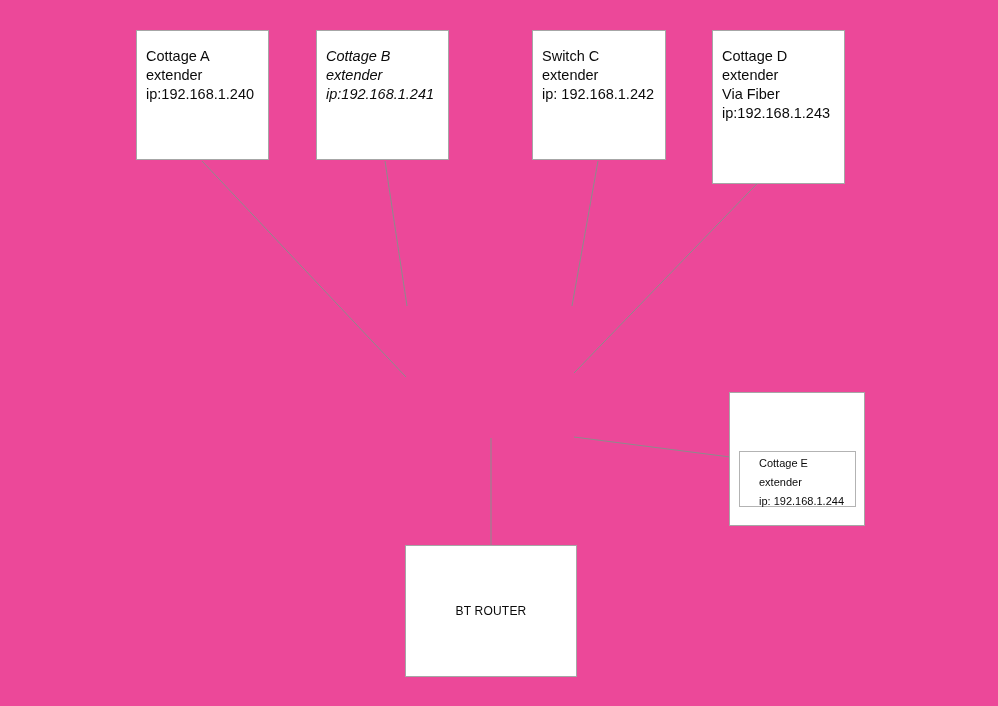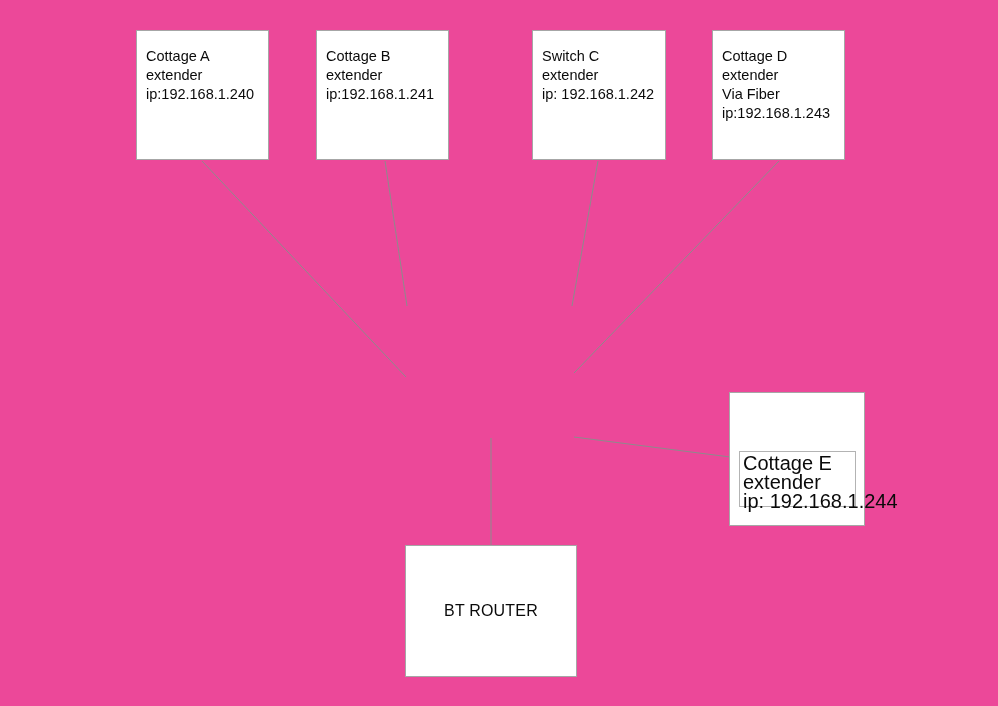--- a/index.html
+++ b/index.html
@@ -44,35 +44,35 @@
     left: 9px;
     top: 16px;
   }
   .node-center {
     position: absolute;
     left: 0;
     right: 0;
     top: 50%;
     transform: translateY(-50%);
     text-align: center;
-    font-size: 16px;
+    font-size: 12px;
     color: #0a0a0a;
     letter-spacing: 0.2px;
   }
   .inner-box {
     position: absolute;
     box-sizing: border-box;
     border: 1px solid #b3b3b3;
     background: #ffffff;
   }
   .inner-text {
     position: absolute;
-    left: 3px;
+    left: 19px;
     top: 2px;
-    font-size: 20px;
+    font-size: 11px;
     line-height: 19px;
     color: #0a0a0a;
     white-space: pre;
   }
 </style>
 </head>
 <body>
 
 <div id="canvas">
 
@@ -84,33 +84,33 @@
     <line x1="574" y1="437" x2="738" y2="458" stroke="#8c8c8c" stroke-width="1"></line>
     <line x1="491" y1="438" x2="491" y2="545" stroke="#8c8c8c" stroke-width="1"></line>
   </svg>
 
   <div class="node" style="left:136px; top:30px; width:133px; height:130px;">
     <div class="node-text node-text-tl">Cottage A
 extender
 ip:192.168.1.240</div>
   </div>
 
-  <div class="node" style="left:316px; top:30px; width:133px; height:130px;">
+  <div class="node" style="left:316px; top:30px; width:133px; height:130px;font-style:italic;">
     <div class="node-text node-text-tl">Cottage B
 extender
 ip:192.168.1.241</div>
   </div>
 
   <div class="node" style="left:532px; top:30px; width:134px; height:130px;">
     <div class="node-text node-text-tl">Switch C
 extender
 ip: 192.168.1.242</div>
   </div>
 
-  <div class="node" style="left:712px; top:30px; width:133px; height:130px;">
+  <div class="node" style="left:712px; top:30px; width:133px; height:154px;">
     <div class="node-text node-text-tl">Cottage D
 extender
 Via Fiber
 ip:192.168.1.243</div>
   </div>
 
 
   <div class="node" style="left:729px; top:392px; width:136px; height:134px;">
   </div>
 

